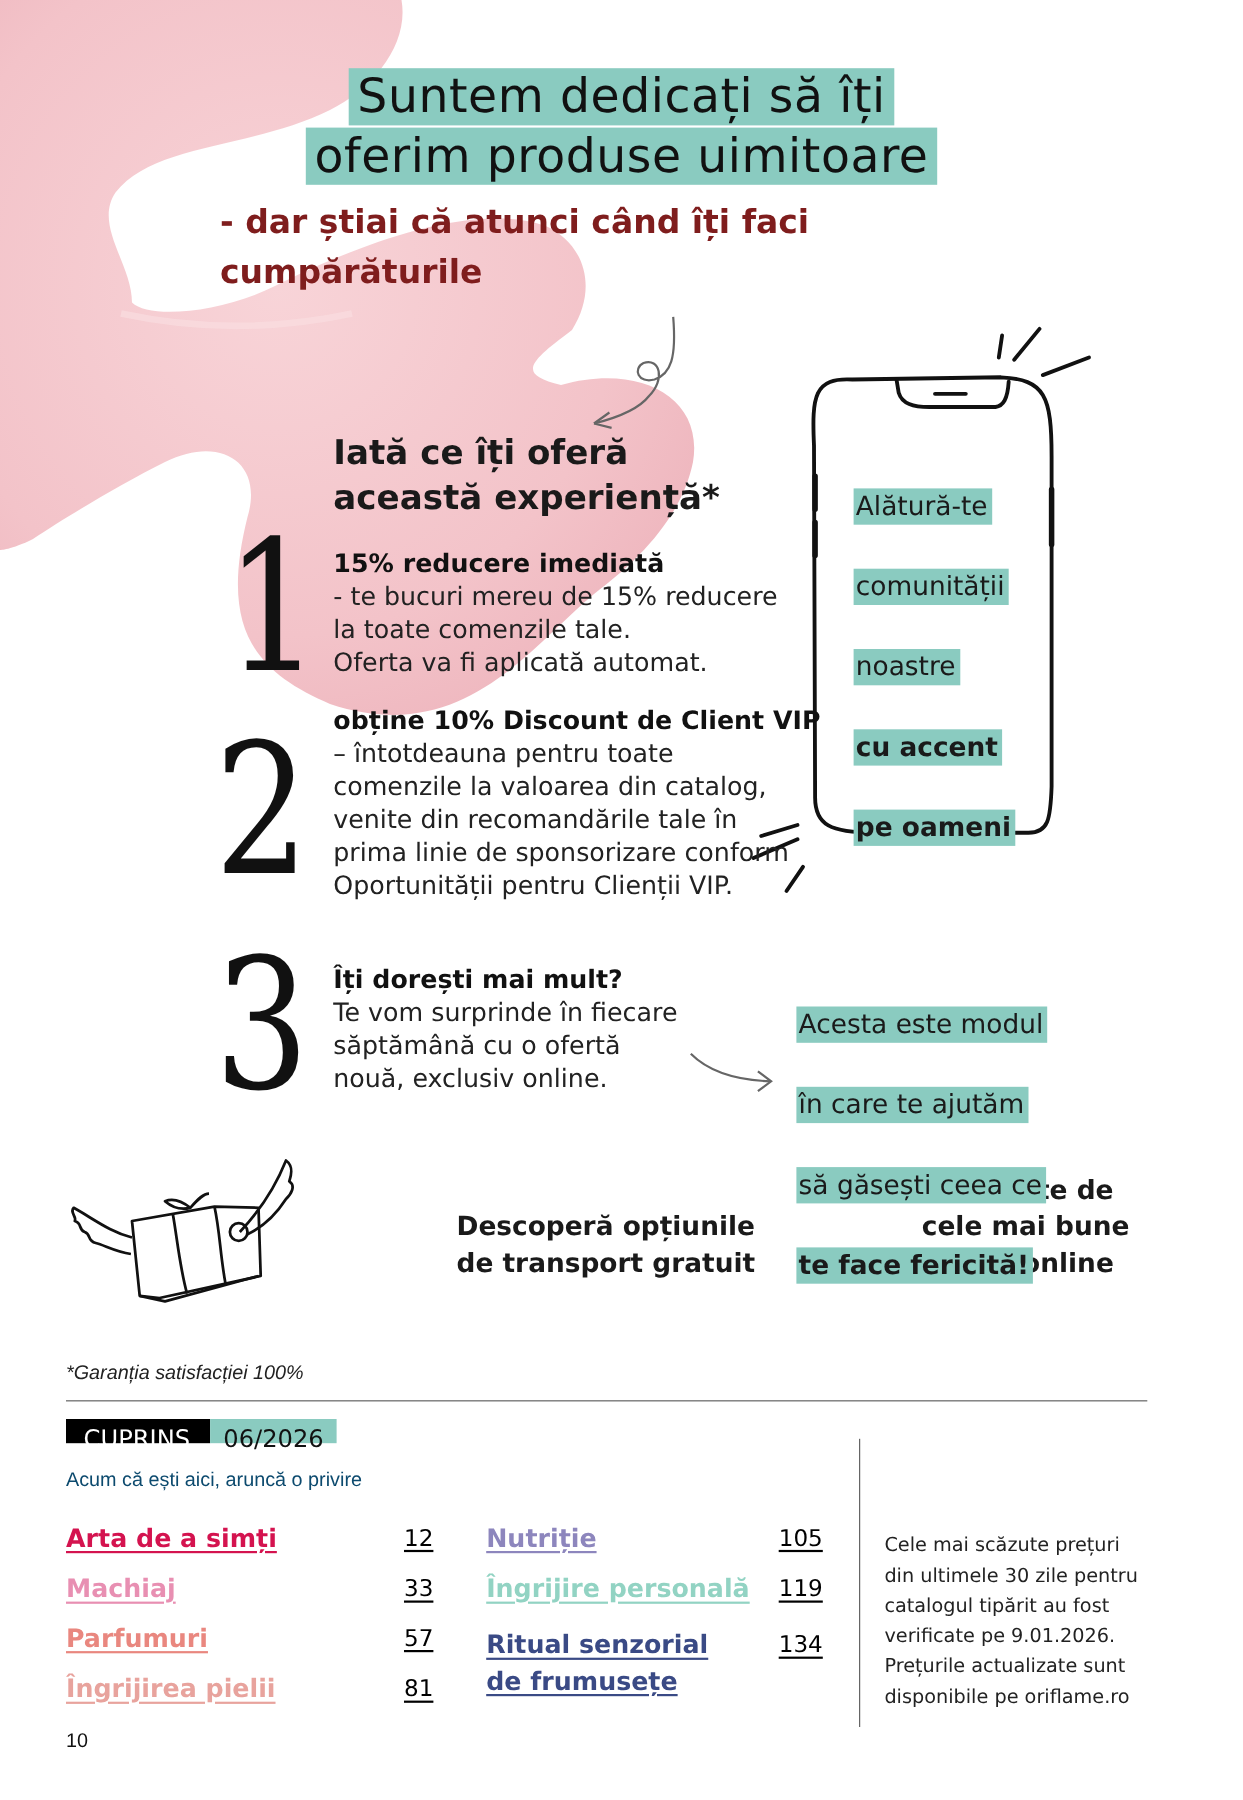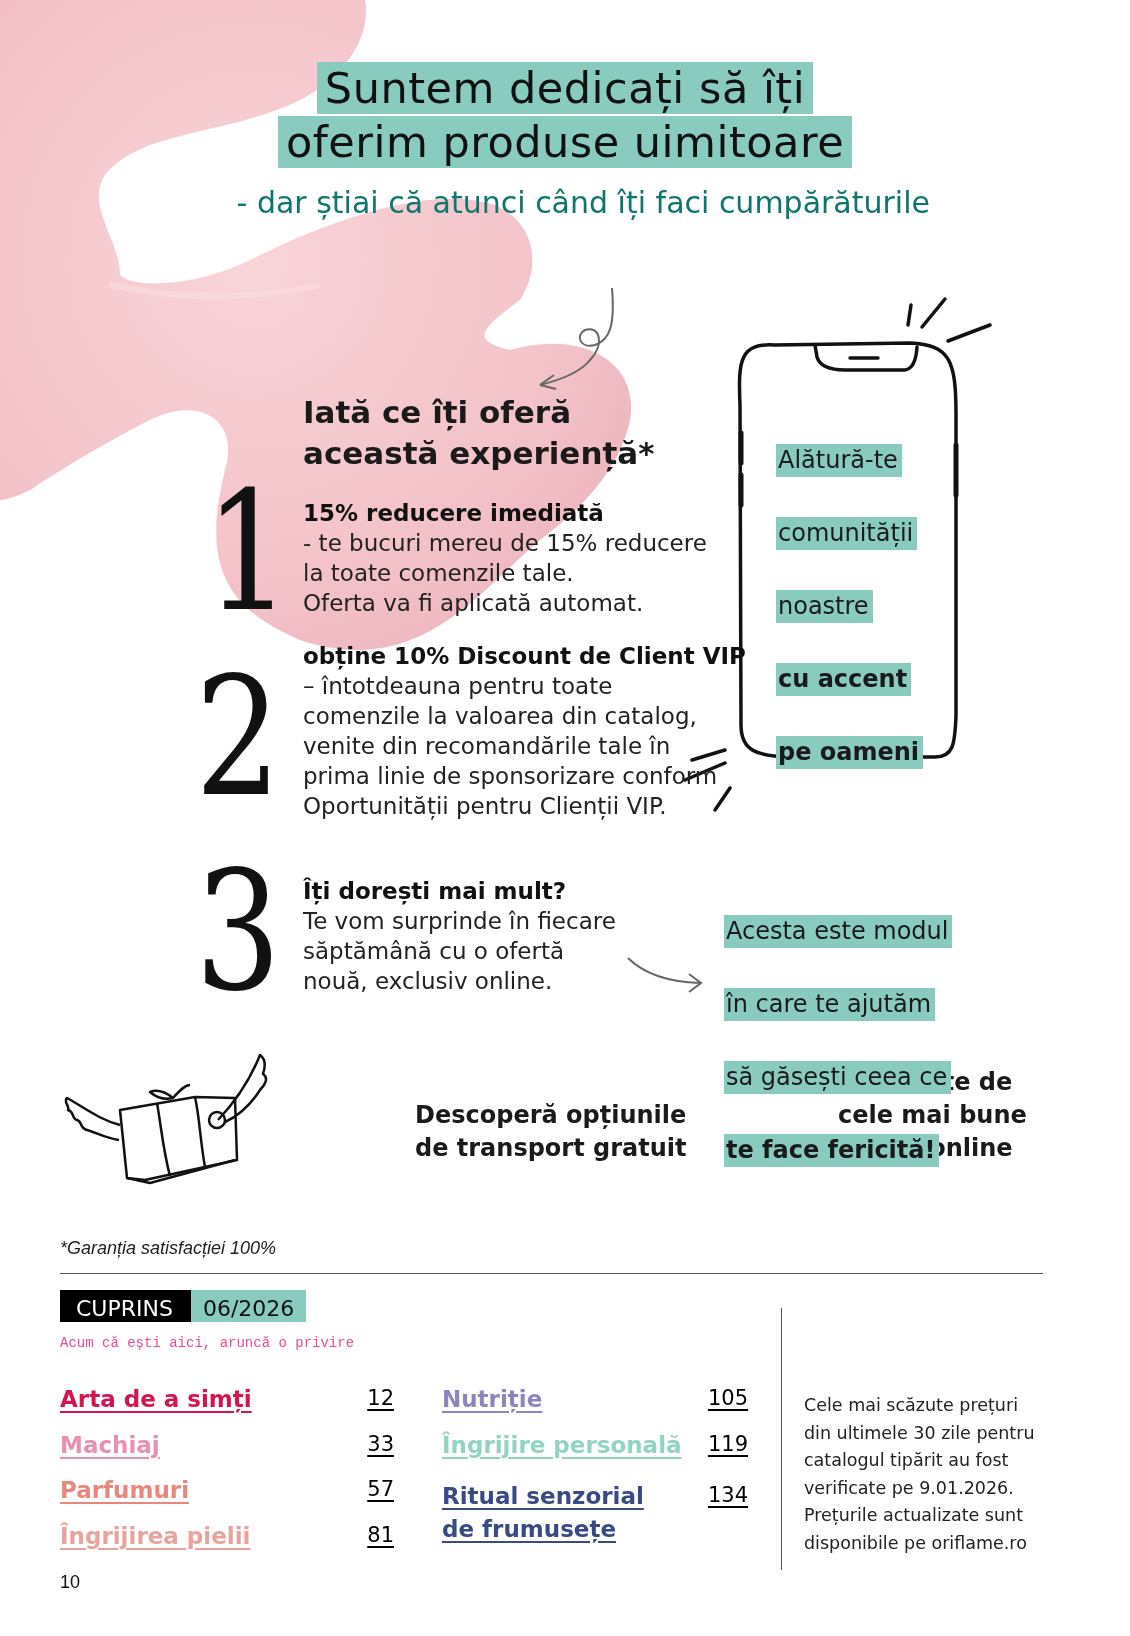--- a/index.html
+++ b/index.html
@@ -6,44 +6,44 @@
   html, body { width: 1130px; height: 1636px; background: #ffffff; overflow: hidden; }
   body { position: relative; font-family: "Liberation Sans", "DejaVu Sans", sans-serif; color: #1a1a1a; }
   .abs { position: absolute; }
 
   
   #blob { position: absolute; left: 0; top: 0; width: 660px; height: 680px; z-index: 0; }
 
   #headline { left: 200px; top: 62px; width: 730px; text-align: center; z-index: 2; }
   #headline .line { display: inline-block; font-size: 43px; line-height: 52px; font-family: "DejaVu Sans", sans-serif; font-weight: normal; letter-spacing: 0.5px; color:#111; background:#8acbc0; padding: 0 8px; }
   #headline .l1 { margin-bottom: 2px; }
-  #subtitle { left: 200px; top: 180px; width: 730px; text-align: right; font-size: 30px; line-height: 45px; color: #0f766e; z-index: 2; font-family: "DejaVu Sans", sans-serif; font-weight: 400; }
+  #subtitle { left: 200px; top: 180px; width: 730px; text-align: left; font-size: 30px; line-height: 45px; color: #7f1d1d; z-index: 2; font-family: "DejaVu Sans", sans-serif; font-weight: 700; }
 
   #intro-title { left: 303px; top: 392px; font-size: 31px; line-height: 41px; font-weight: bold; z-index: 2; font-family: "DejaVu Sans", sans-serif; }
 
   .bignum { position: absolute; font-family: "DejaVu Serif", "Liberation Serif", serif; font-size: 165px; line-height: 1; color: #111; z-index: 2; font-weight: 300; transform: scaleX(0.82); transform-origin: left top; }
   .step { position: absolute; left: 303px; z-index: 2; font-size: 23px; line-height: 30px; color: #222; font-family: "DejaVu Sans", sans-serif; }
   .step .st { font-weight: bold; color: #111; }
 
   #phone-text { left: 776px; top: 404px; z-index: 2; font-size: 24px; line-height: 33px; font-family: "DejaVu Sans", sans-serif; }
   #phone-text span, #cta-text span { display: inline-block; background: #8acbc0; padding: 0 4px 0 2px; margin-bottom: 0px; margin-top: 40px; }
   #phone-text .b, #cta-text .b { font-weight: bold; }
 
   #cta-text { left: 724px; top: 875px; z-index: 2; font-size: 24px; line-height: 33px; font-family: "DejaVu Sans", sans-serif; }
 
   #transport { left: 415px; top: 1083px; font-size: 24px; line-height: 33px; font-weight: bold; font-family: "DejaVu Sans", sans-serif; margin-top: 16px; }
   #offers { left: 838px; top: 1066px; font-size: 24px; line-height: 33px; font-weight: bold; font-family: "DejaVu Sans", sans-serif; }
 
   #guarantee { left: 60px; top: 1238px; font-size: 18px; font-style: italic; color: #222; }
   #divider { left: 60px; top: 1273px; width: 983px; height: 1px; background: #555; }
 
-  #toc-badge { left: 60px; top: 1290px; height: 32px; display: flex; font-size: 22px; font-family: "DejaVu Sans", sans-serif; }
+  #toc-badge { left: 60px; top: 1290px; height: 22px; display: flex; font-size: 22px; font-family: "DejaVu Sans", sans-serif; }
   #toc-badge .k { background: #000; color: #fff; padding: 0 18px 0 16px; line-height: 38px; }
   #toc-badge .v { background: #8acbc0; color: #111; padding: 0 12px 0 12px; line-height: 38px; }
-  #toc-sub { left: 60px; top: 1335px; font-size: 14px; color: #ec4899; font-family: Liberation Mono, monospace; }
+  #toc-sub { left: 60px; top: 1335px; font-size: 18px; color: #0c4a6e; font-family: Liberation Sans, sans-serif; }
 
   .toc-item { position: absolute; font-size: 23px; font-weight: bold; text-decoration: underline; text-underline-offset: 4px; font-family: "DejaVu Sans", sans-serif; cursor: pointer; }
   .toc-page { position: absolute; font-size: 21px; text-decoration: underline; text-underline-offset: 4px; color: #000000; text-align: right; width: 60px; font-family: "DejaVu Sans", sans-serif; cursor: pointer; }
 
   #vline { left: 781px; top: 1308px; width: 1px; height: 262px; background: #555; }
   #price-note { left: 804px; top: 1392px; width: 240px; font-size: 17.5px; line-height: 27.5px; color: #222; font-family: "DejaVu Sans", sans-serif; }
   #page-num { left: 60px; top: 1572px; font-size: 18px; color: #111; }
 </style>
 </head>
 <body>

